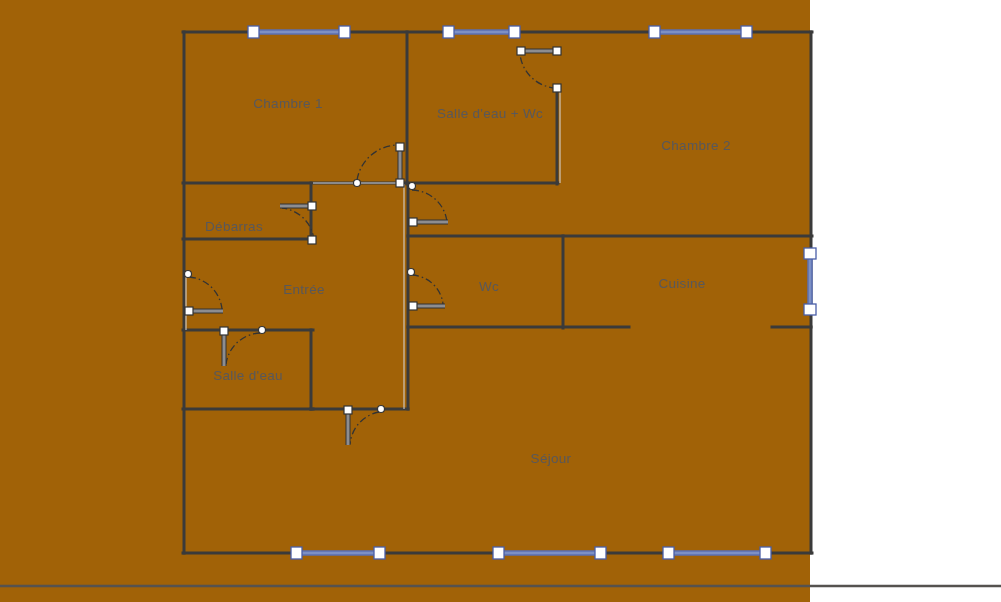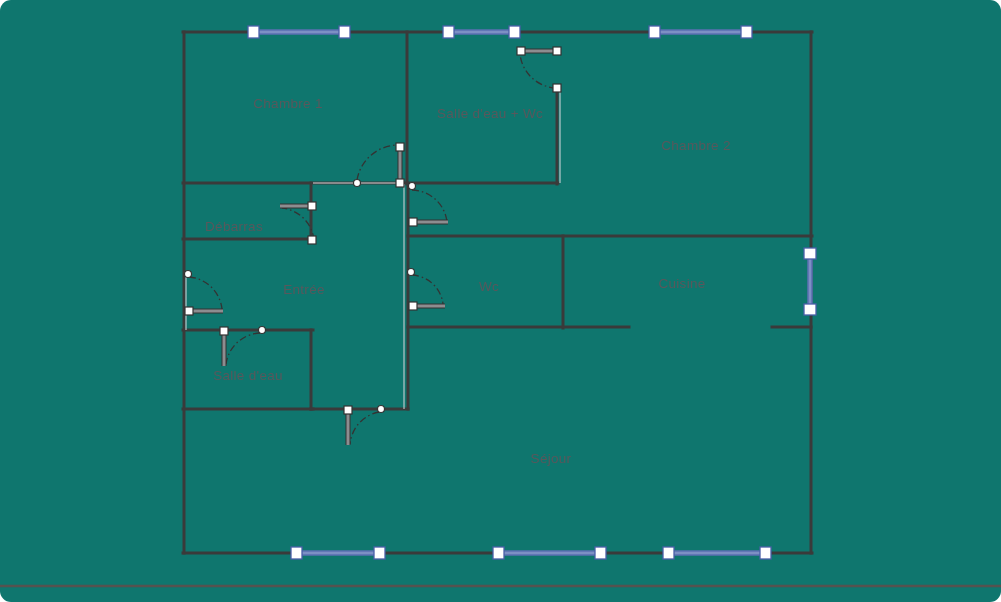--- a/index.html
+++ b/index.html
@@ -6,24 +6,23 @@
     margin: 0;
     padding: 0;
     background: #ffffff;
     width: 1001px;
     height: 602px;
     overflow: hidden;
     font-family: "Liberation Sans", sans-serif;
   }
   #app {
     position: relative;
-    width: 1001px;
+    width: 810px;
     height: 602px;
-    background: #0f766e;
-    border-radius: 11px;
+    background: #a16207;
   }
   #plan-svg {
     position: absolute;
     left: 0;
     top: 0;
     width: 1001px;
     height: 602px;
     display: block;
   }
   .room-label {

